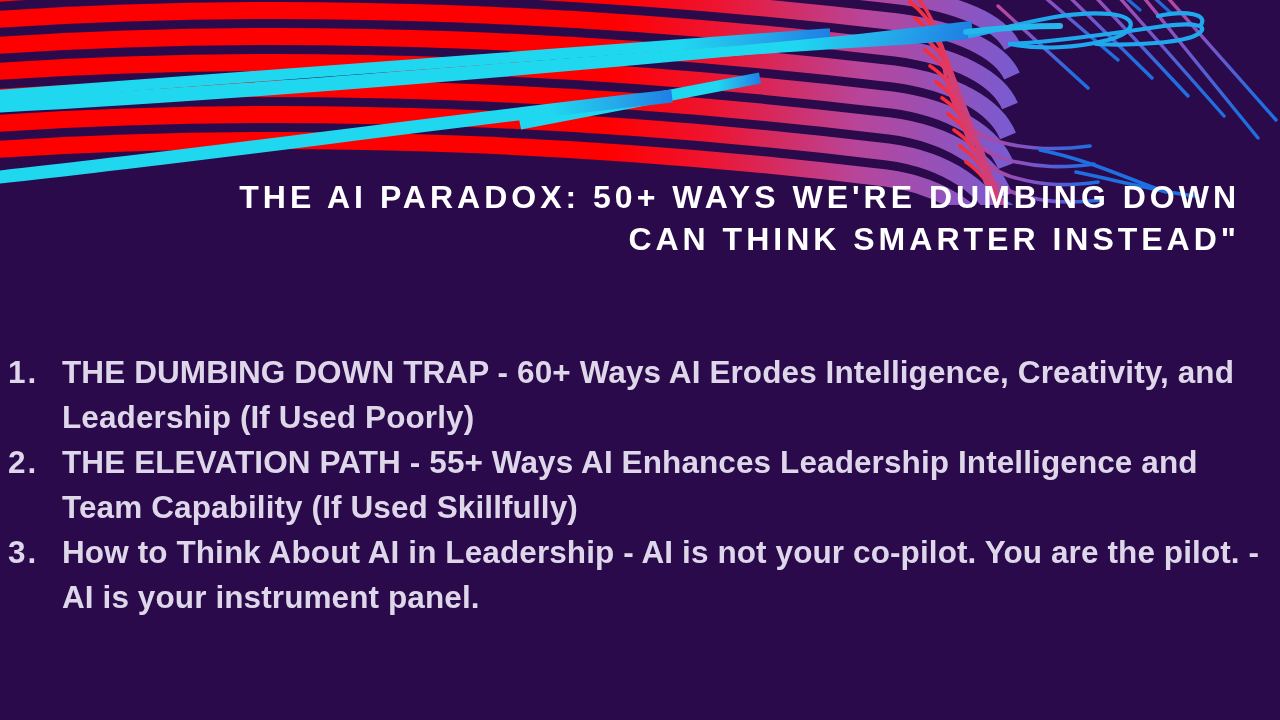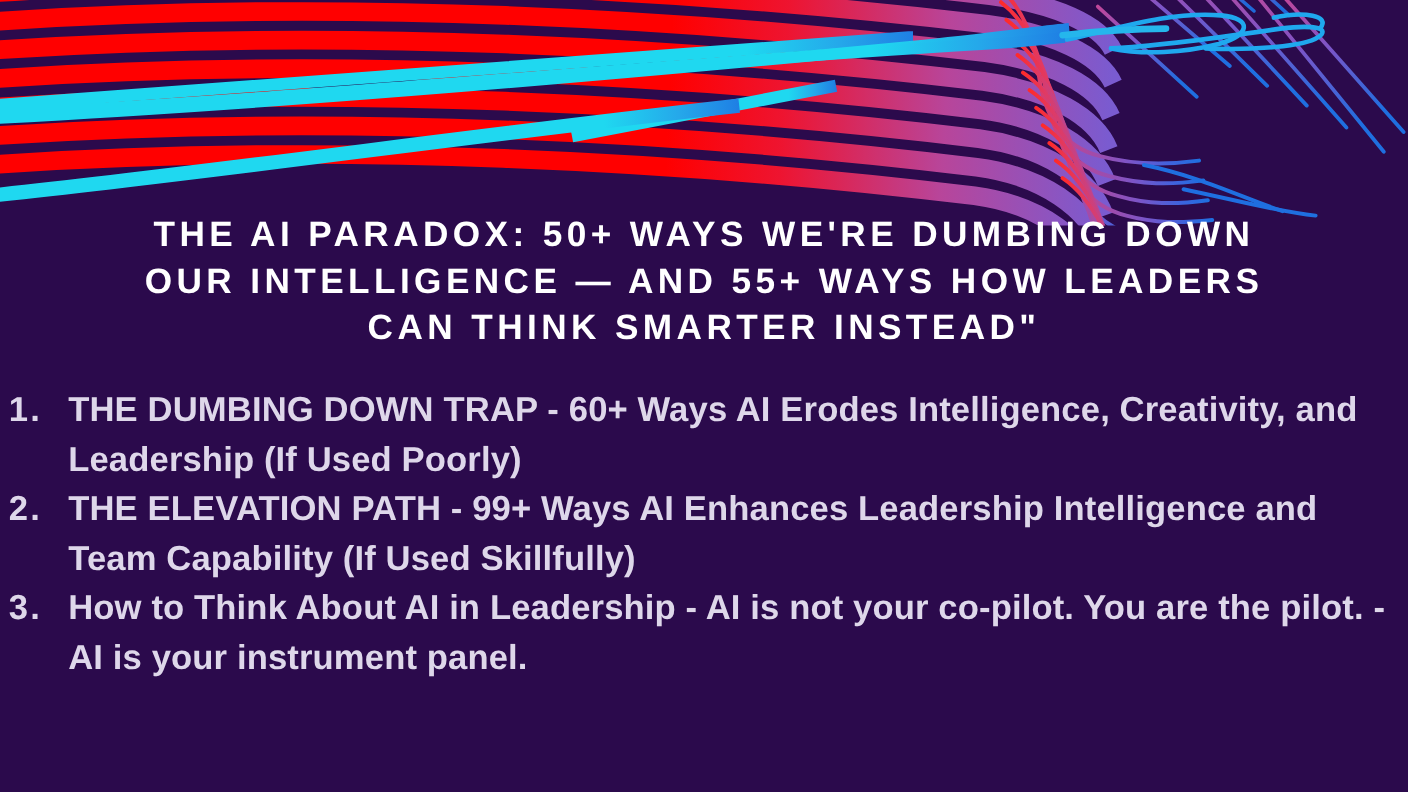--- a/index.html
+++ b/index.html
@@ -35,23 +35,23 @@
     display: block;
     width: 1280px;
     height: 205px;
   }
 
   
   #title-block {
     position: absolute;
     left: 50%;
     transform: translateX(-50%);
-    top: 192px;
+    top: 176px;
     width: 1200px;
-    text-align: center;
+    text-align: right;
   }
   .title-line {
     color: #ffffff;
     font-family: "Liberation Sans", sans-serif;
     font-weight: bold;
     font-size: 32px;
     line-height: 42px;
     letter-spacing: 4.0px;
     white-space: nowrap;
     text-transform: uppercase;
@@ -186,34 +186,33 @@
         <g fill="none" stroke="#1f6fe0" stroke-width="3.6" stroke-linecap="round">
           <path d="M 1040 150 C 1090 160 1130 180 1166 192"></path>
           <path d="M 1076 172 C 1124 182 1160 192 1196 196"></path>
         </g>
       </g>
     </svg>
   </div>
 
   <div id="title-block">
     <div class="title-line">THE AI PARADOX: 50+ WAYS WE'RE DUMBING DOWN</div>
-    <div class="title-line">OUR INTELLIGENCE — AND 55+ WAYS HOW LEADERS</div>
     <div class="title-line">CAN THINK SMARTER INSTEAD"</div>
   </div>
 
   <div id="body-list">
 
     <div class="list-item">
       <div class="list-marker">1.</div>
       <div class="list-text">THE DUMBING DOWN TRAP - 60+ Ways AI Erodes Intelligence, Creativity, and Leadership (If Used Poorly)</div>
     </div>
 
     <div class="list-item">
       <div class="list-marker">2.</div>
-      <div class="list-text">THE ELEVATION PATH - 99+ Ways AI Enhances Leadership Intelligence and Team Capability (If Used Skillfully)</div>
+      <div class="list-text">THE ELEVATION PATH - 55+ Ways AI Enhances Leadership Intelligence and Team Capability (If Used Skillfully)</div>
     </div>
 
     <div class="list-item">
       <div class="list-marker">3.</div>
       <div class="list-text">How to Think About AI in Leadership - AI is not your co-pilot. You are the pilot. - AI is your instrument panel.</div>
     </div>
 
   </div>
 
 </div>

